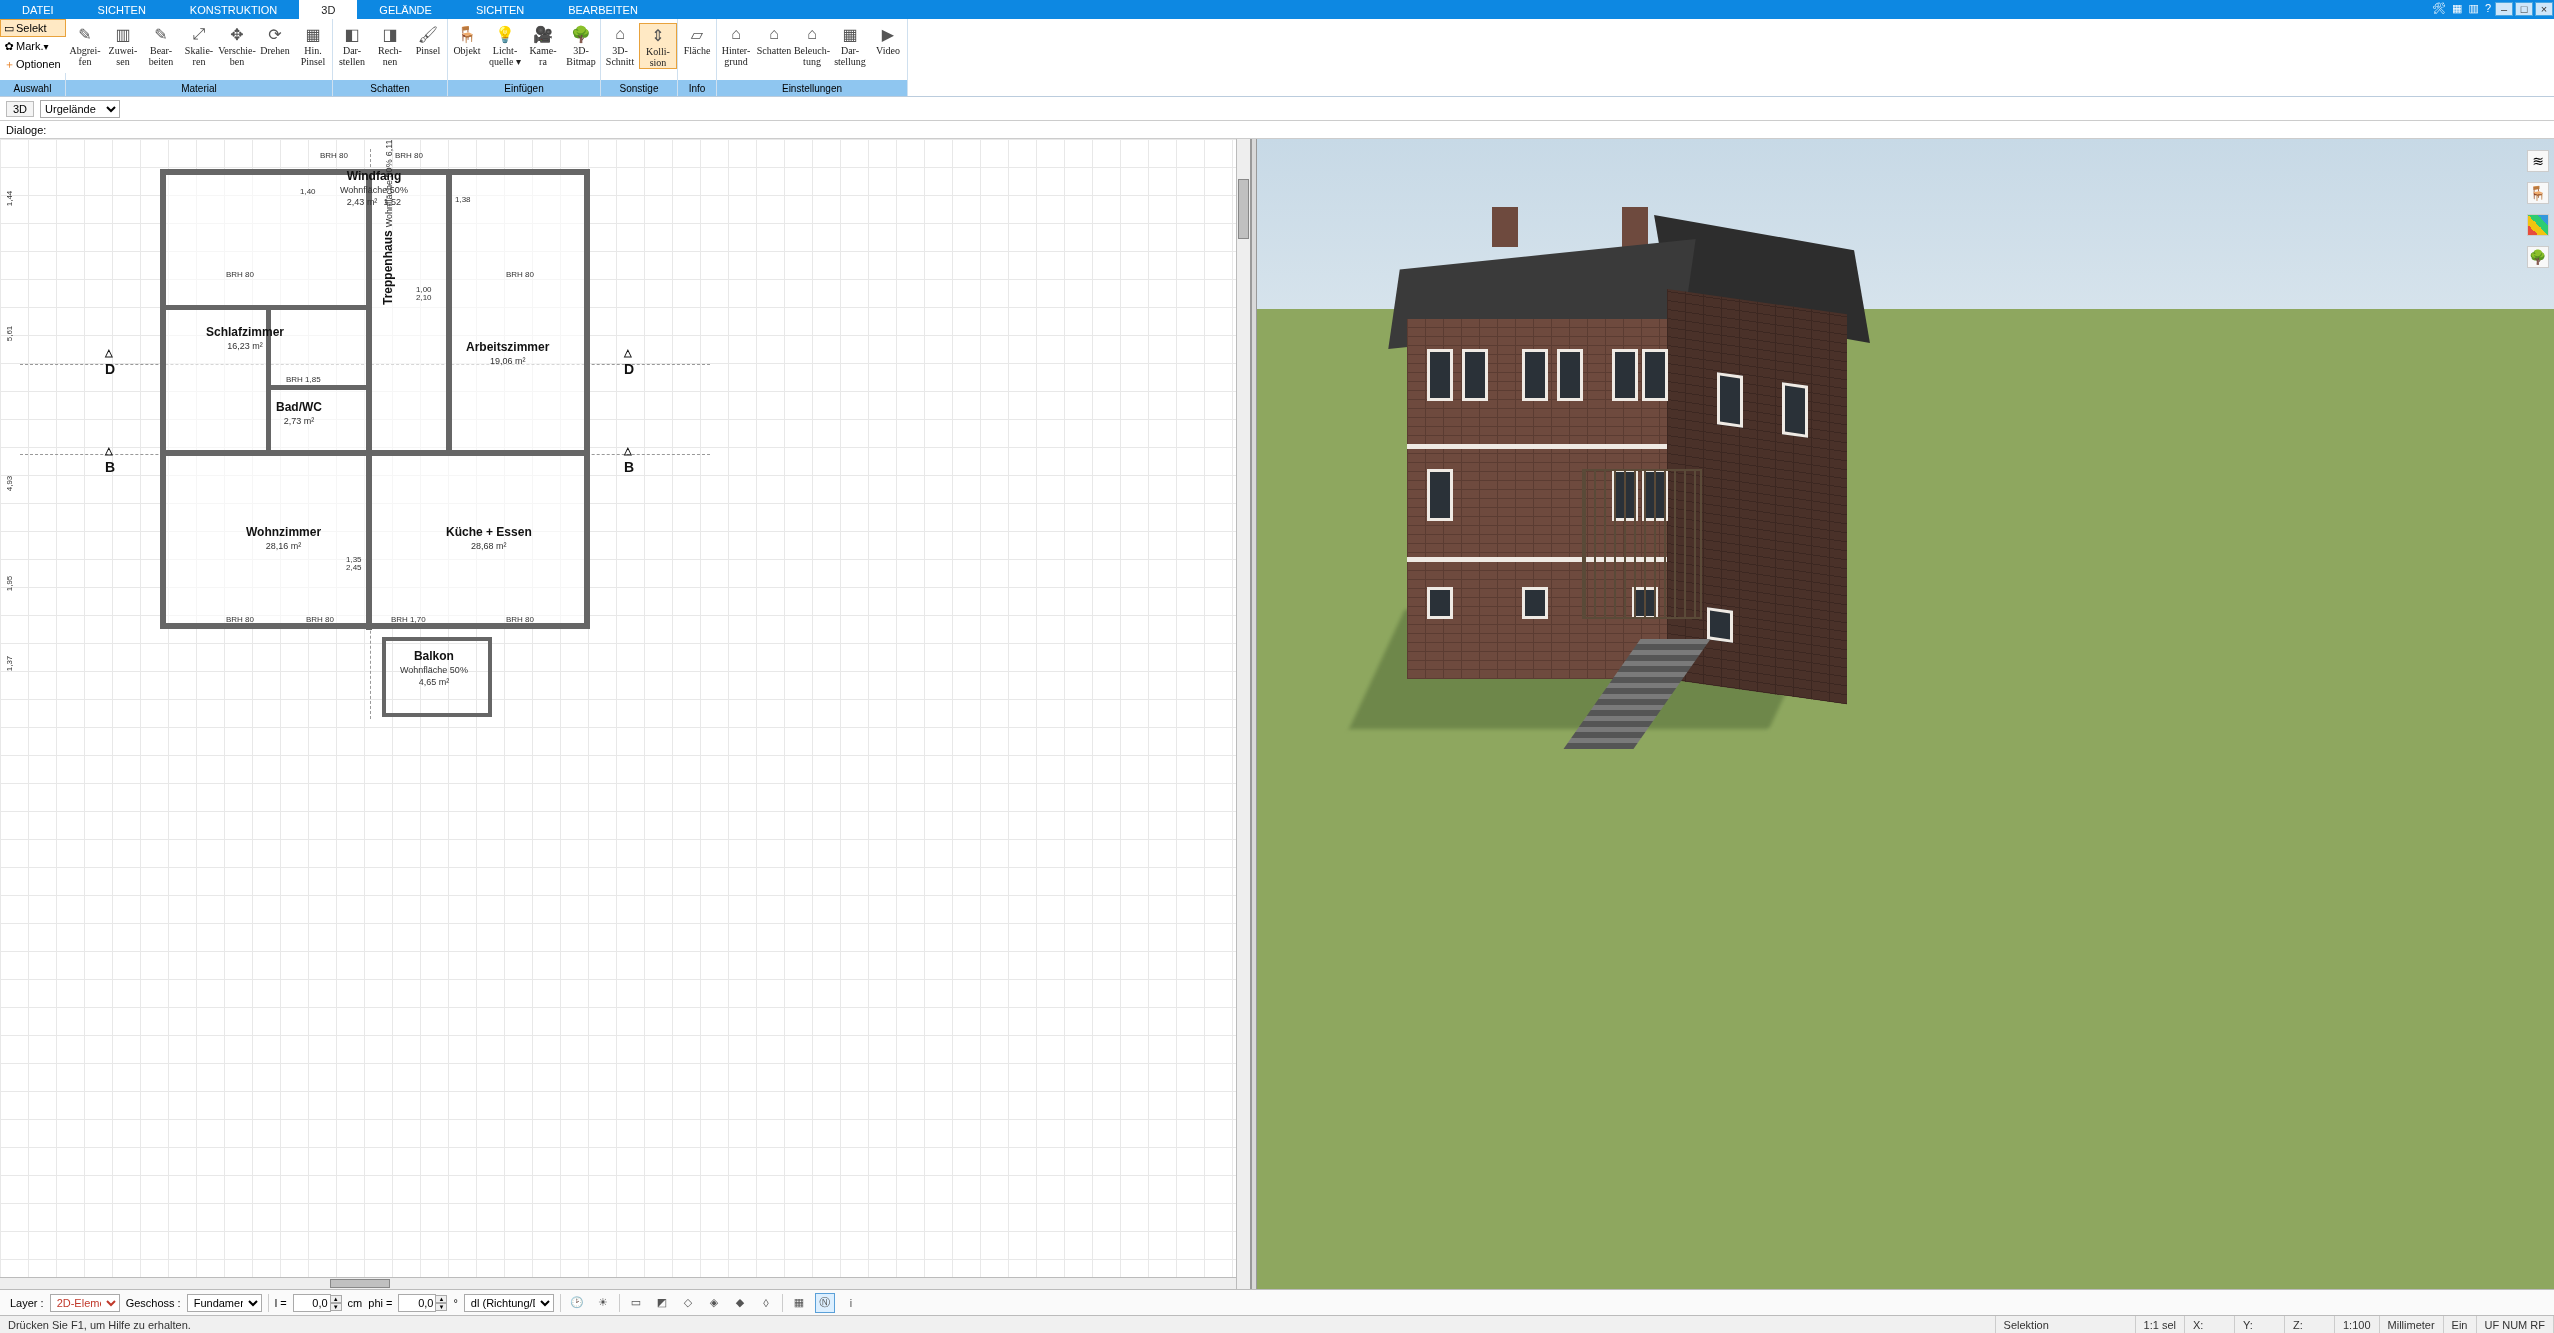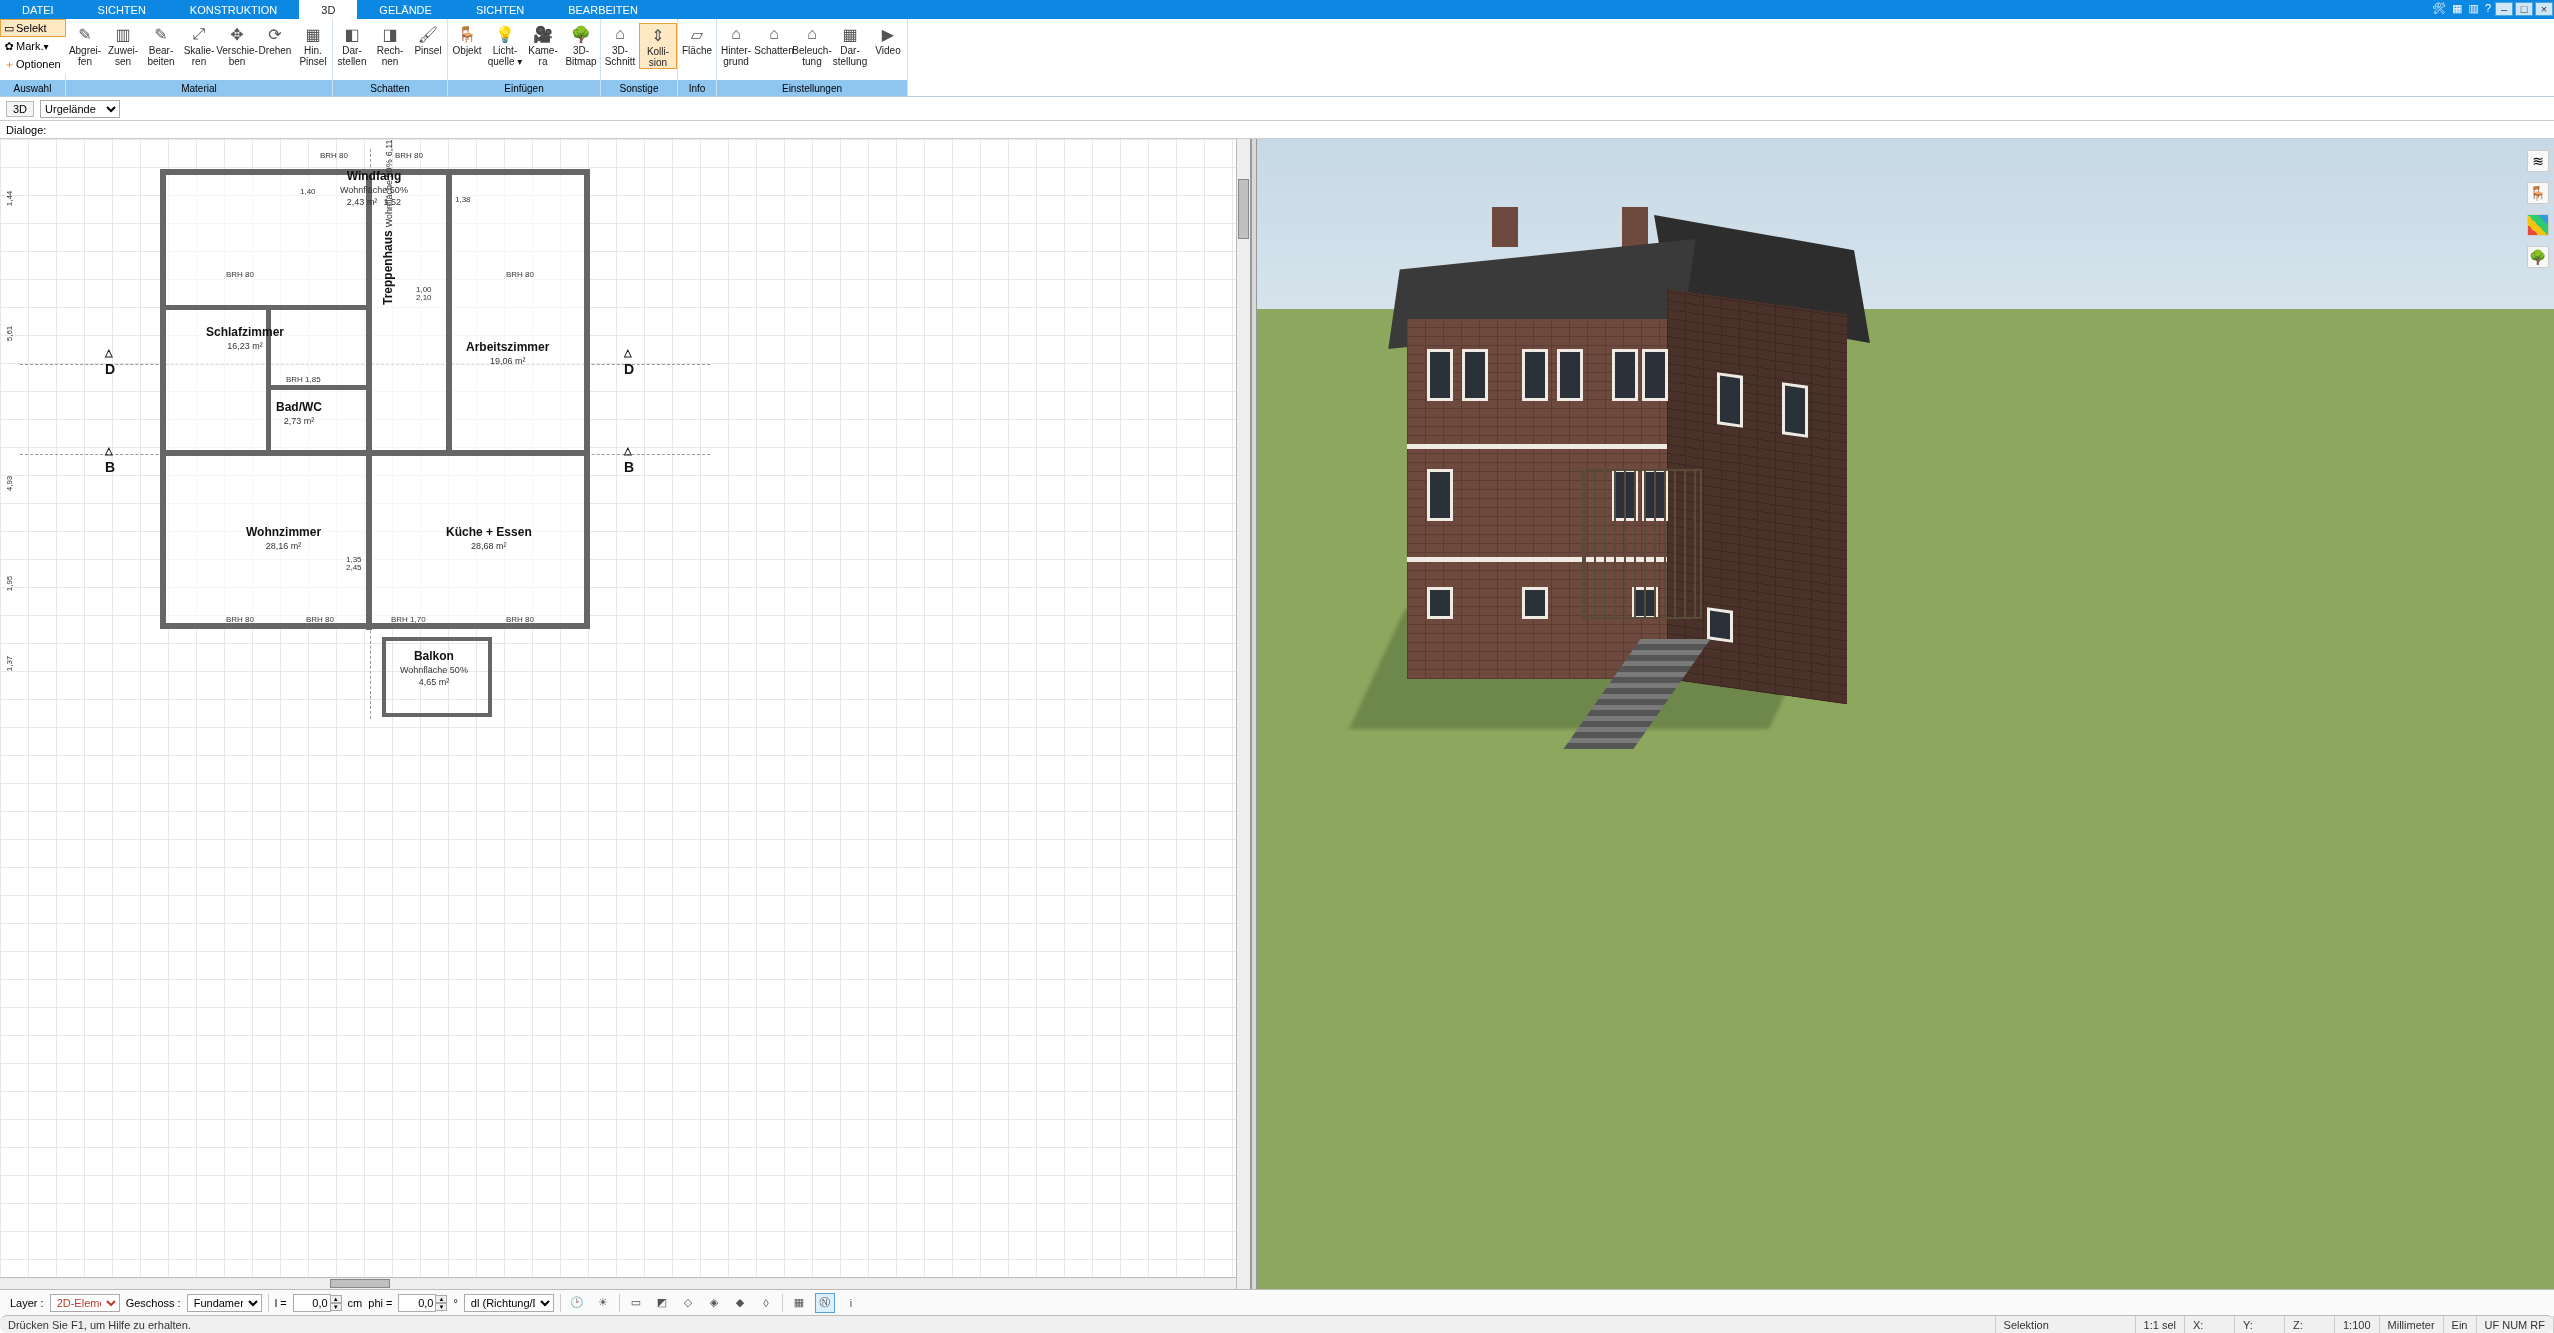--- a/index.html
+++ b/index.html
@@ -18,21 +18,21 @@
 .ribbon-left .btn { height:18px; border:1px solid #e8a23c; background:#ffe9c4; margin:0; display:flex; align-items:center; padding-left:3px; cursor:pointer; font-size:10px;}
 .ribbon-left .btn.plain { background:#fff; border:1px solid transparent; }
 .ribbon-left .glyph { width:10px; text-align:center; margin-right:2px; }
 
 .grp { display:flex; flex-direction:column; border-right:1px solid #cfe0ef; }
 .grp .tools { flex:1; display:flex; align-items:flex-start; padding-top:4px;}
 .grp .lbl { height:16px; text-align:center; font-size:10px; display:flex; align-items:center; justify-content:center; }
 .grp.blue .lbl { background:#8fc6f0; }
 .tool { display:flex; flex-direction:column; align-items:center; width:38px; cursor:pointer; padding:0 1px;}
 .tool .ico { width:24px; height:22px; display:flex; align-items:center; justify-content:center; font-size:16px; color:#555;}
-.tool .t1 { font-size:10px; line-height:11px; text-align:right; color:#222;}
+.tool .t1 { font-size:10px; line-height:11px; text-align:right; color:#222;font-family:Liberation Serif, serif;}
 .tool.active { background:#ffe9c4; border:1px solid #e8a23c; }
 
 
 .bar2 { height:24px; border-bottom:1px solid #ccc; display:flex; align-items:center; padding-left:6px; gap:6px; }
 .bar2 .mode { border:1px solid #bbb; padding:1px 6px; background:#f4f4f4; }
 .bar2 select, .bar2 .combo { border:1px solid #aaa; height:18px; font-size:11px; background:#fff; }
 
 .bar3 { height:18px; border-bottom:1px solid #ccc; display:flex; align-items:center; padding-left:6px; }
 
 
@@ -98,21 +98,21 @@
 .bottom { position:absolute; left:0; right:0; bottom:18px; height:26px; border-top:1px solid #bbb; display:flex; align-items:center; gap:6px; padding:0 10px; background:#fafafa;}
 .bottom label{ font-size:11px;}
 .bottom select,.bottom input{ border:1px solid #aaa; height:18px; font-size:11px; background:#fff; padding:0 2px;}
 .bottom .spin { display:inline-flex; align-items:center;}
 .bottom .spinbtns{ display:flex; flex-direction:column; margin-left:-1px;}
 .bottom .spinbtns span{ width:12px; height:8px; border:1px solid #aaa; background:#eee; font-size:6px; text-align:center; line-height:6px; cursor:pointer;}
 .bottom .ico { width:20px; height:20px; border:1px solid transparent; display:flex; align-items:center; justify-content:center; cursor:pointer; color:#555;}
 .bottom .ico.toggle{ border:1px solid #5aa0d8; background:#dcefff;}
 
 
-.status { position:absolute; left:0; right:0; bottom:0; height:18px; border-top:1px solid #bbb; background:#f0f0f0; display:flex; align-items:center; font-size:10px; color:#333;border-radius:7px;}
+.status { position:absolute; left:0; right:0; bottom:0; height:18px; border-top:1px solid #bbb; background:#f0f0f0; display:flex; align-items:center; font-size:10px; color:#333;}
 .status .cell{ padding:0 8px; border-right:1px solid #ccc; height:100%; display:flex; align-items:center;}
 .status .grow{ flex:1;}
 </style>
 </head>
 <body>
 
 <div class="topmenu">
   <div class="mi">DATEI</div>
   <div class="mi">SICHTEN</div>
   <div class="mi">KONSTRUKTION</div>

